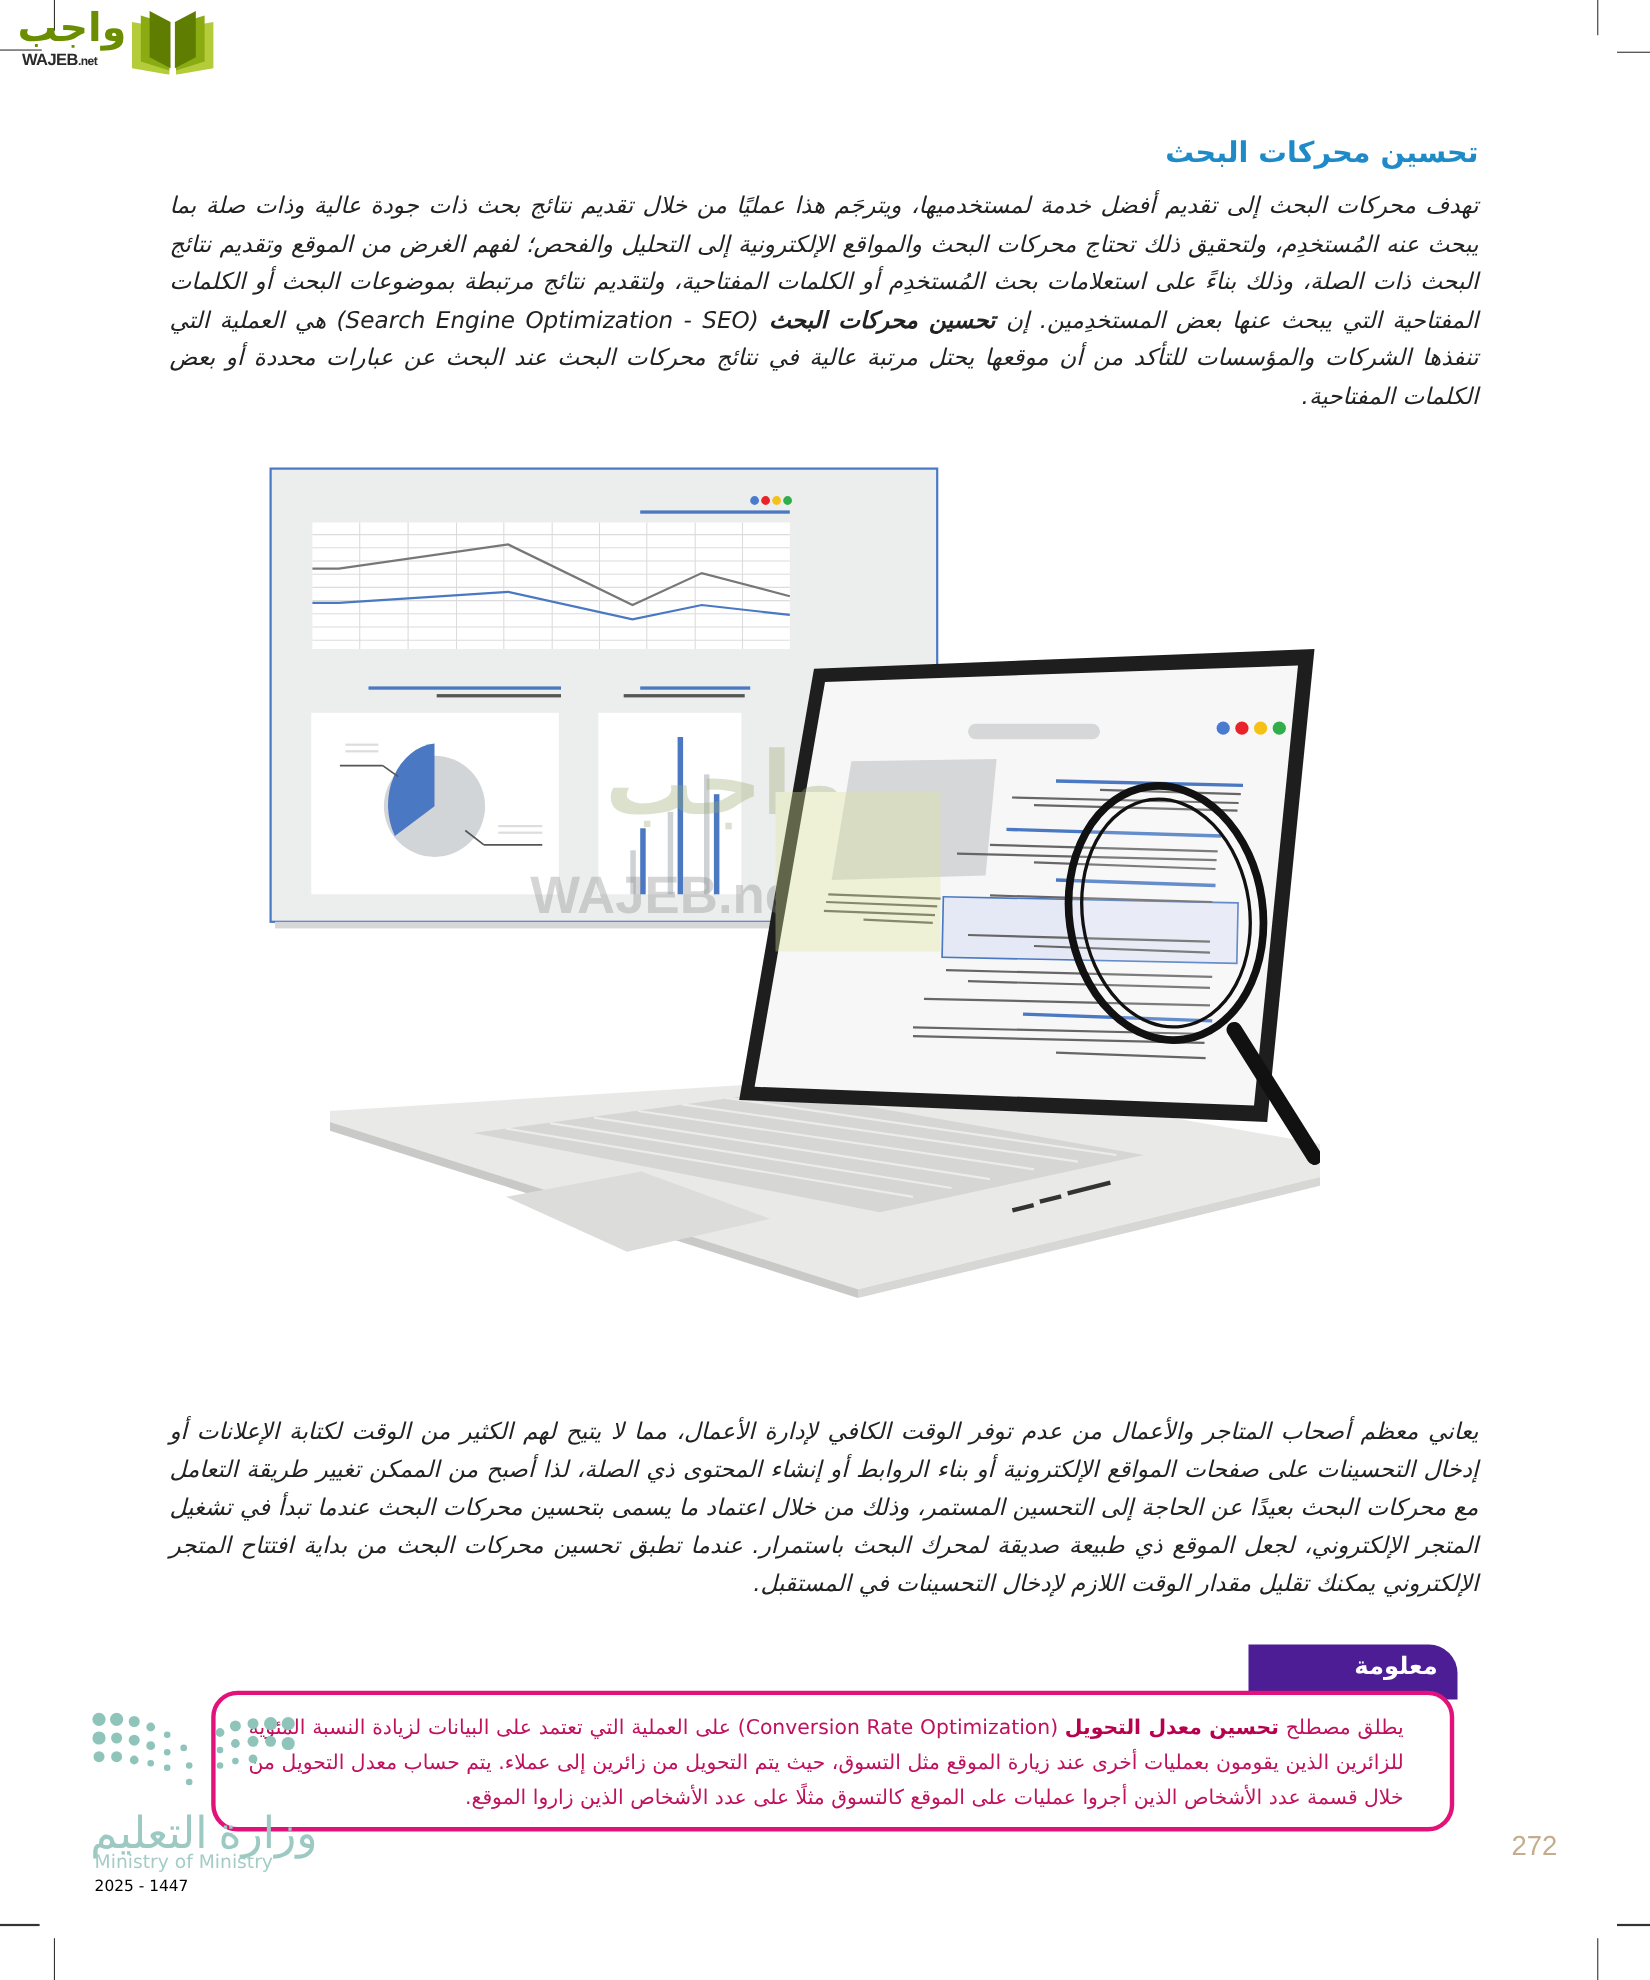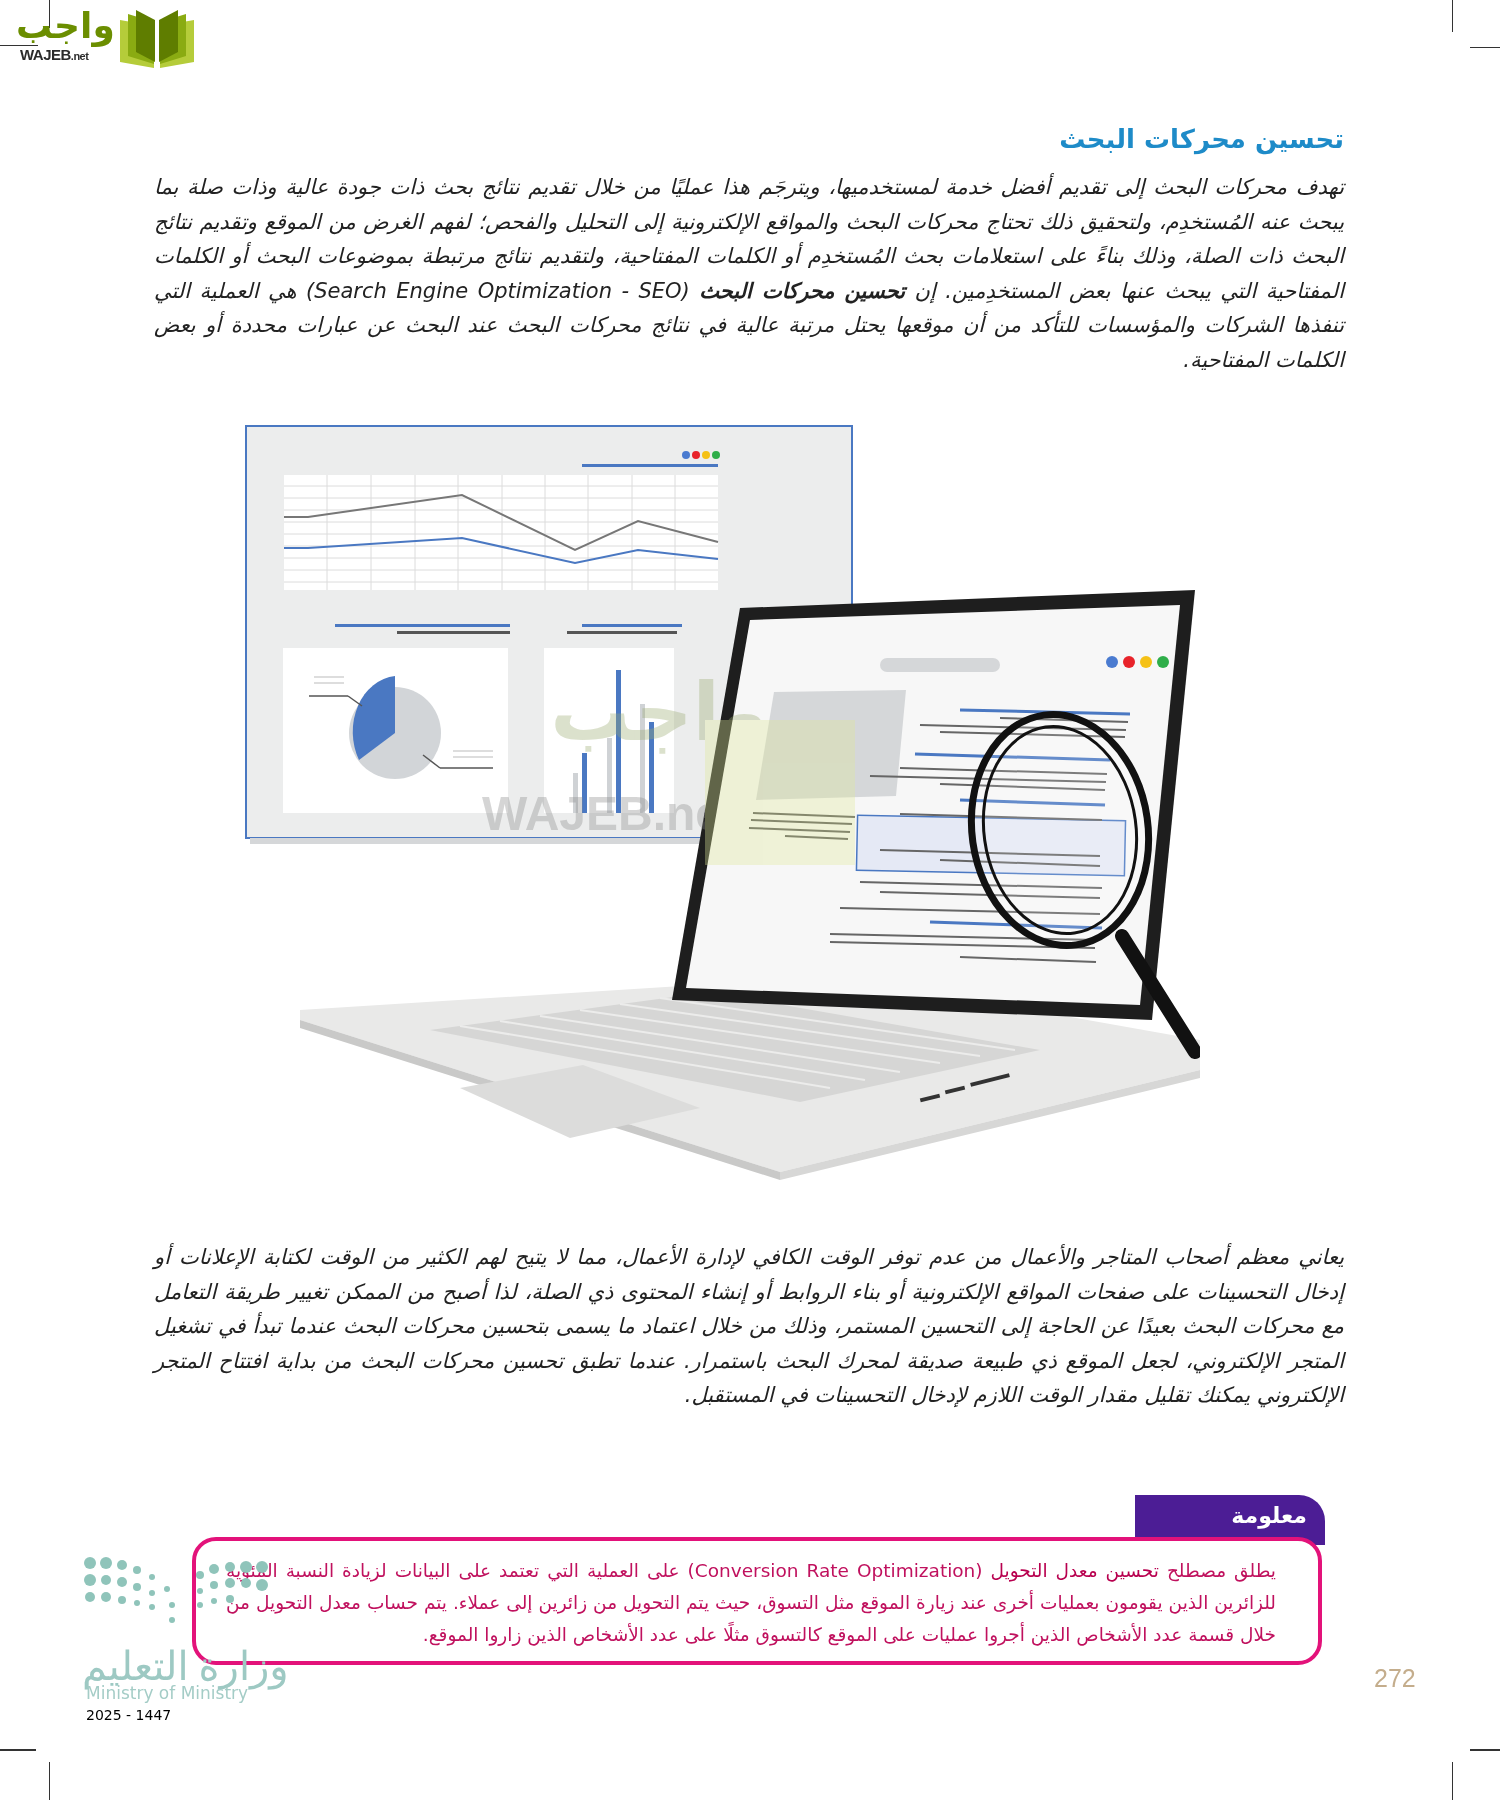--- a/index.html
+++ b/index.html
@@ -18,35 +18,35 @@
   .logo-en small { font-size:11px; }
   .logo-book { position:absolute; left:108px; top:4px; width:78px; height:58px; }
 
   .section { position:absolute; direction:rtl; text-align:justify;font-style:italic; }
   .heading { position:absolute; right:156px; top:124px; font-size:26px; font-weight:bold; color:#1e8bc8;
              direction:rtl; font-family:"DejaVu Sans", sans-serif; }
   .para { right:156px; width:1190px; font-size:21px; line-height:34.5px; color:#222;
           font-family:"DejaVu Sans", sans-serif; }
   .para b { font-weight:bold; }
   #p1 { top:170px; }
-  #p2 { top:1240px; }
+  #p2 { top:1284px; }
 
   
   .illus { position:absolute; left:240px; top:420px; width:960px; height:760px; }
 
   
   .info-tab { position:absolute; right:175px; top:1495px; width:190px; height:50px;
               background:#4c1d95; border-radius:0 26px 0 0; color:#fff;
               font-size:22px; font-weight:bold; text-align:right; padding:8px 18px 0 0; box-sizing:border-box;
               direction:rtl; }
   .info-box { position:absolute; left:192px; top:1537px; width:1130px; height:128px;
               border:4px solid #e3127a; border-radius:24px; background:#fff; box-sizing:border-box;
               direction:rtl; padding:14px 42px 0 30px; font-size:18.5px; line-height:32px; color:#c0115e;
               text-align:justify; }
-  .info-box b { font-weight:normal; color:#b8004f; }
+  .info-box b { font-weight:bold; color:#b8004f; }
 
   
   .moe { position:absolute; left:82px; top:1555px; width:210px; height:170px; }
   .moe-ar { position:absolute; left:0; top:88px; font-size:40px; color:#9dc9c3; direction:rtl;
             font-family:Liberation Serif, serif; letter-spacing:6px; }
   .moe-en { position:absolute; left:4px; top:128px; font-size:17px; color:#a4ccc6; font-family:"DejaVu Sans", sans-serif; }
   .moe-yr { position:absolute; left:4px; top:152px; font-size:14px; color:#000000; font-family:"DejaVu Sans", sans-serif; }
 
   .page-num { position:absolute; left:1374px; top:1664px; font-size:25px; font-weight:normal; color:#c4ad8c;
               font-family:"Liberation Sans", sans-serif; }

